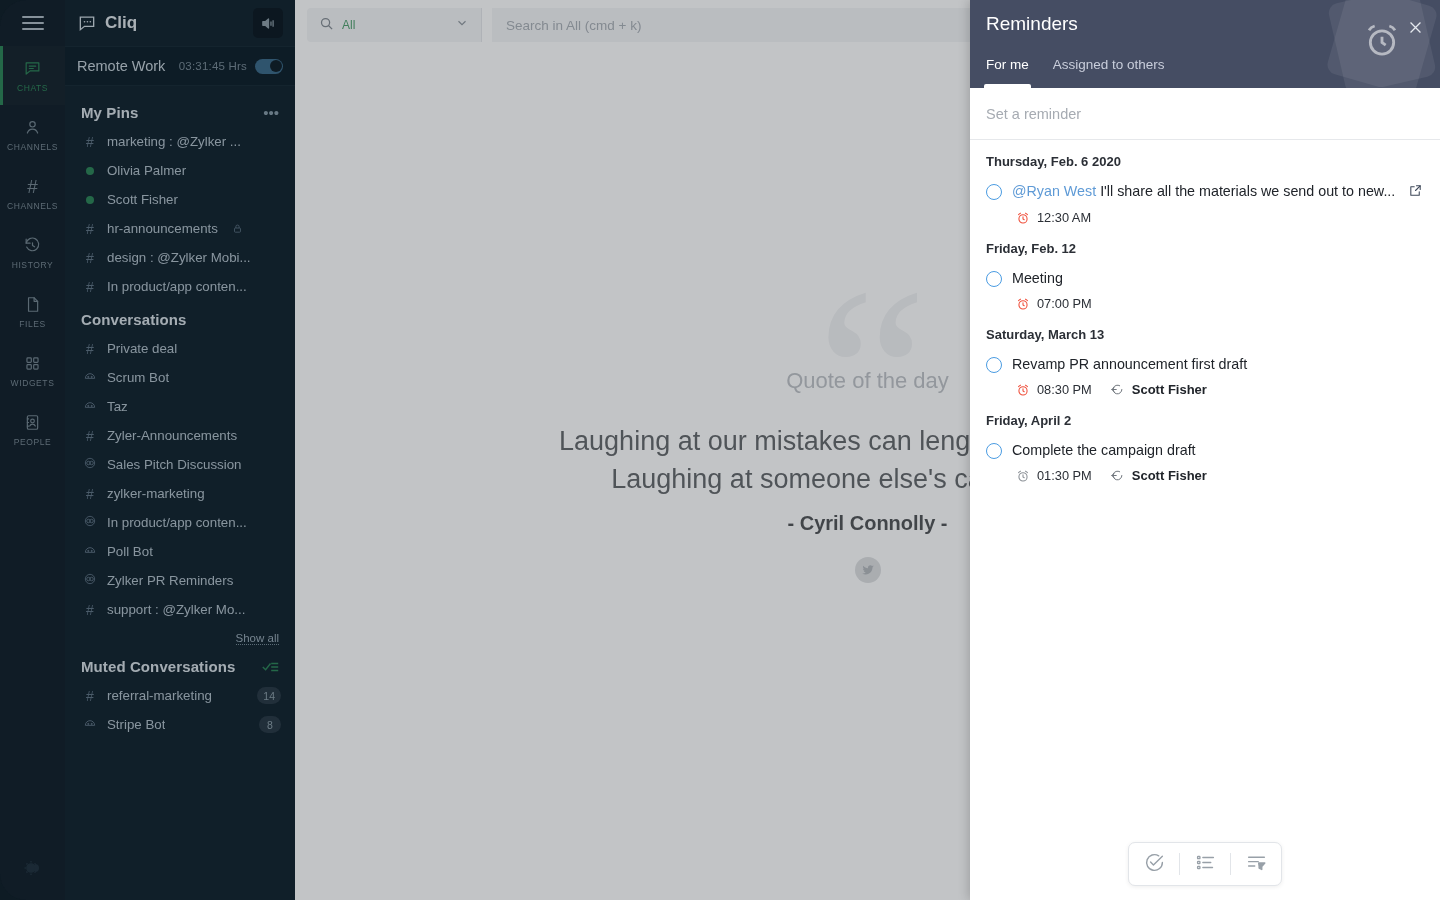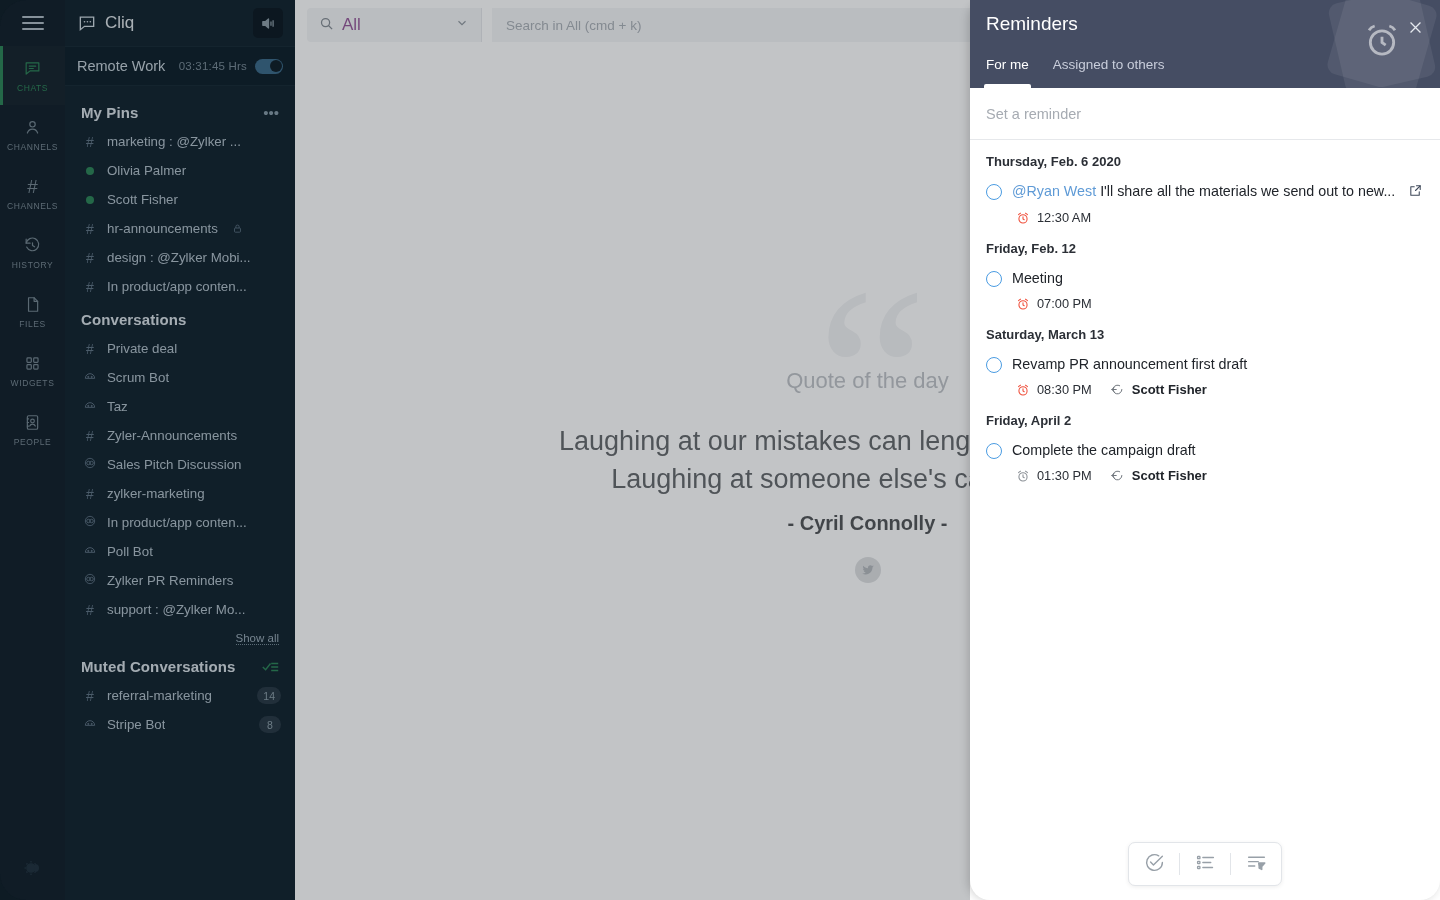--- a/index.html
+++ b/index.html
@@ -44,21 +44,21 @@
 
   
   .chatcol {
     position:absolute; left:65px; top:0; width:230px; height:900px;
     background:#132430;
   }
   .chat-head {
     height:46px; display:flex; align-items:center; padding:0 12px;
     background:#132430;
   }
-  .brand { display:flex; align-items:center; gap:8px; color:#e7edf1; font-size:17px; font-weight:400;}
+  .brand { display:flex; align-items:center; gap:8px; color:#e7edf1; font-size:17px; font-weight:700;}
   .brand .bicon { color:#d7e2e9; display:flex; }
   .spk {
     margin-left:auto; width:30px; height:30px; border-radius:5px; background:#0d1a23;
     display:flex; align-items:center; justify-content:center; color:#93a4ae; cursor:pointer;
   }
   .status-bar {
     height:40px; display:flex; align-items:center; gap:8px; padding:0 12px;
     background:#0f212c; border-top:1px solid #182b37; border-bottom:1px solid #182b37;
   }
   .status-name { color:#cdd9e1; font-size:14.5px; }
@@ -103,21 +103,21 @@
   }
   .topbar {
     height:50px; display:flex; align-items:center; padding:0 12px; gap:10px;
     background:#fff;
   }
   .scope {
     width:175px; height:34px; background:#f1f2f4; border-radius:4px 0 0 4px;
     display:flex; align-items:center; padding:0 12px; gap:8px; cursor:pointer;
     border-right:1px solid #dcdfe3;
   }
-  .scope .s-lbl { color:#701a75; font-size:17px;}
+  .scope .s-lbl { color:#15803d; font-size:12px;}
   .scope .chev { margin-left:auto; color:#6b757f; }
   .searchbox {
     flex:1; height:34px; background:#f1f2f4; border-radius:0 4px 4px 0;
     display:flex; align-items:center; padding:0 14px;
   }
   .searchbox input {
     border:0; outline:0; background:transparent; width:100%;
     font-family:inherit; font-size:13.5px; color:#3a4450;
   }
   .searchbox input::placeholder { color:#8d959e; }
@@ -153,21 +153,20 @@
     position:absolute; left:0; top:0; width:295px; height:900px;
     background:rgba(10,18,24,0.28); z-index:5; pointer-events:none;
     border-top-left-radius:26px; border-bottom-left-radius:26px;
   }
 
   
   .panel {
     position:absolute; right:0; top:0; width:470px; height:900px; background:#fff;
     z-index:10; display:flex; flex-direction:column;
     box-shadow:-2px 0 10px rgba(0,0,0,.18);
-    border-radius:20px;
   }
   .panel-head {
     height:88px; background:#454d63; position:relative; overflow:hidden; flex:0 0 88px;
   }
   .wm {
     position:absolute; right:12px; top:-6px; width:92px; height:92px;
   }
   .wm .sq {
     position:absolute; inset:0; background:rgba(255,255,255,.07); border-radius:10px;
   }

